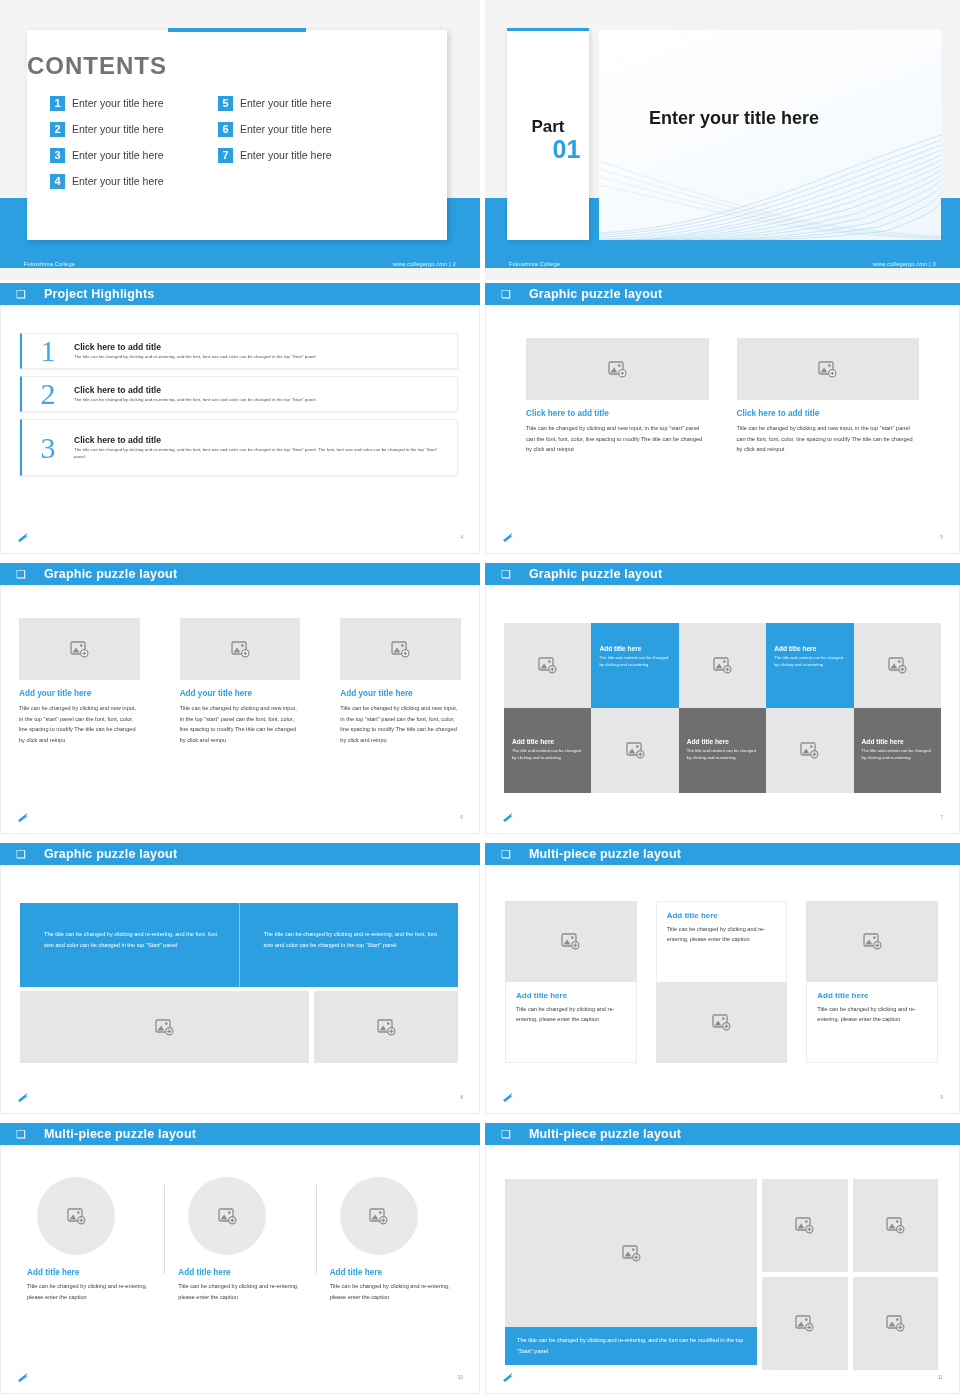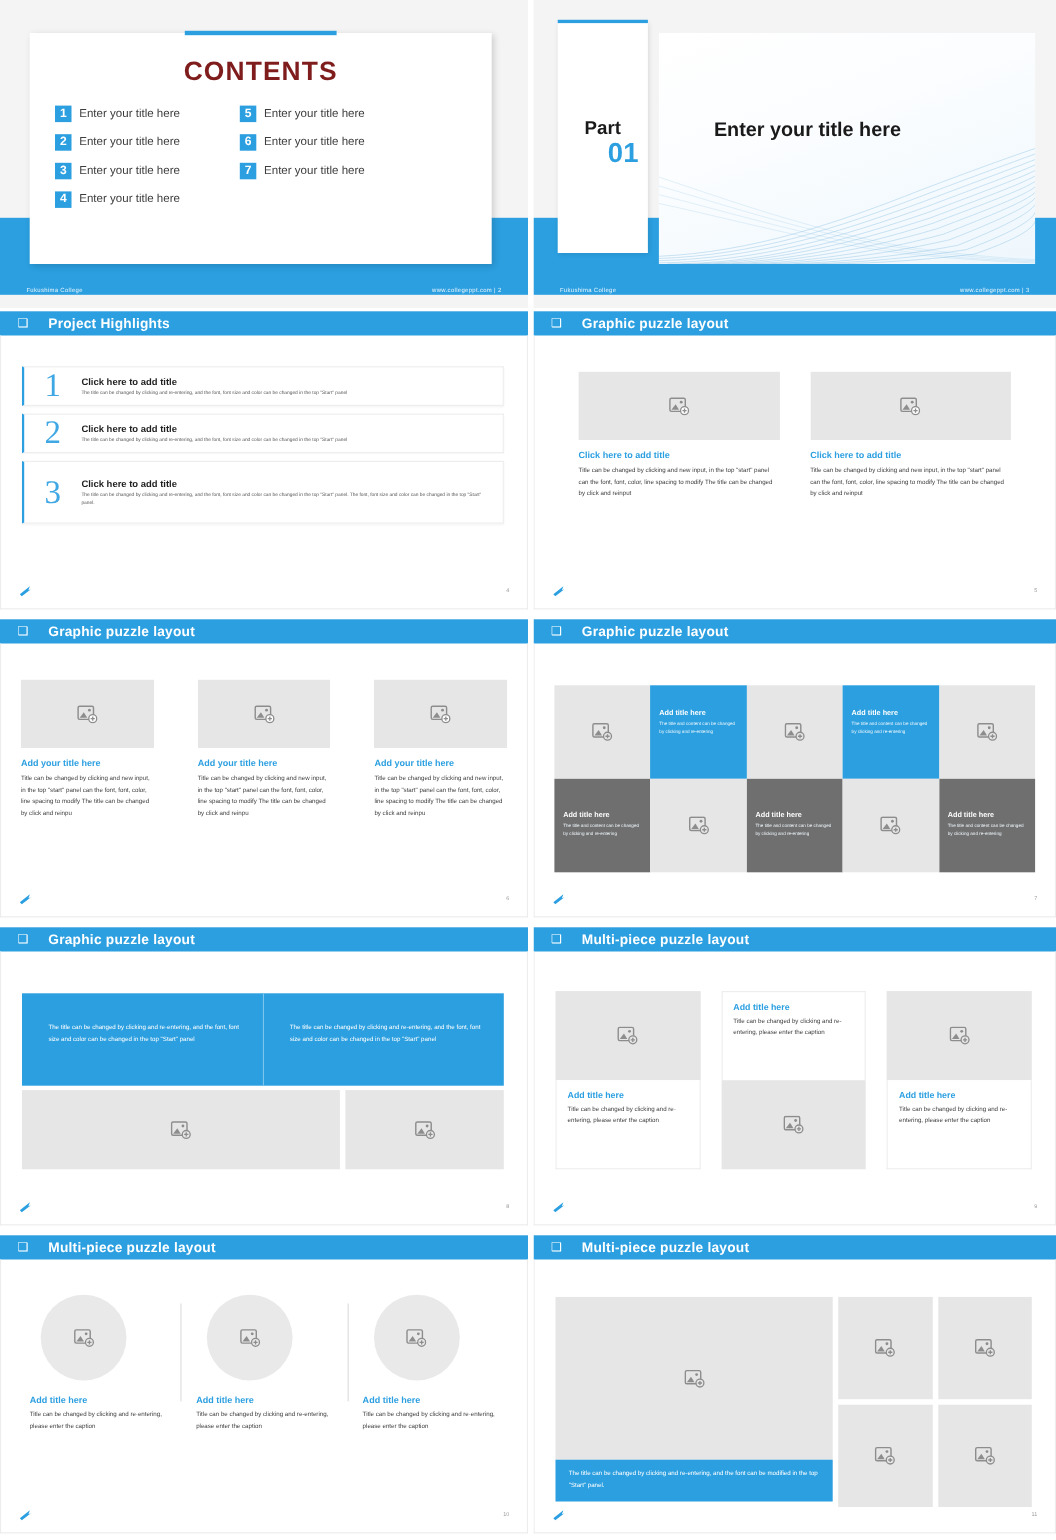--- a/index.html
+++ b/index.html
@@ -14,33 +14,33 @@
   .slide.right { border-left: 5px solid #fff; }
 
   
   .s-contents { background: #f4f4f4; }
   .s-contents .bluebar { position: absolute; left: 0; right: 0; top: 198px; height: 70px; background: #2b9fe0; }
   .card {
     position: absolute; left: 27px; top: 30px; width: 420px; height: 210px;
     background: #fff; box-shadow: 2px 2px 6px rgba(0,0,0,.16);
   }
   .card-topline { position: absolute; left: 141px; top: -2px; width: 138px; height: 4px; background: #2b9fe0; }
-  .contents-title { text-align: center; font-size: 24px; font-weight: bold; color: #7f1d1d; letter-spacing: 1px; padding-top: 22px; }
+  .contents-title { text-align: left; font-size: 24px; font-weight: bold; color: #737373; letter-spacing: 1px; padding-top: 22px; }
   .toc { position: absolute; left: 50px; top: 90px; width: 330px; display: grid; grid-template-columns: 168px 168px; grid-auto-rows: 26px; }
   .toc-item { display: flex; align-items: center; gap: 7px; }
   .toc-num { width: 15px; height: 15px; background: #2b9fe0; color: #fff; font-size: 11px; font-weight: bold; display: flex; align-items: center; justify-content: center; }
   .toc-txt { font-size: 10.5px; color: #3d3d3d; }
 
   .footer { position: absolute; left: 0; right: 0; bottom: 5px; height: 22px; display: flex; align-items: center; justify-content: space-between; padding: 0 24px; }
   .footer span { font-size: 5.4px; color: #eaf6fd; letter-spacing: .3px; }
 
   
   .s-part { background: #f4f4f4; }
   .s-part .bluebar { position: absolute; left: 0; right: 0; top: 198px; height: 70px; background: #2b9fe0; }
-  .part-card { position: absolute; left: 22px; top: 20px; width: 82px; height: 210px; background: #fff; box-shadow: 1px 1px 5px rgba(0,0,0,.14); }
+  .part-card { position: absolute; left: 22px; top: 30px; width: 82px; height: 210px; background: #fff; box-shadow: 1px 1px 5px rgba(0,0,0,.14); }
   .part-card .topline { position: absolute; left: 0; top: -2px; width: 82px; height: 3px; background: #2b9fe0; }
   .part-card .inner { position: absolute; top: 88px; width: 100%; text-align: center; }
   .part-word { font-size: 17px; font-weight: bold; color: #1a1a1a; line-height: 1.05; }
   .part-num { font-size: 25px; font-weight: bold; color: #2b9fe0; line-height: 1.05; padding-left: 37px; }
   .part-hero { position: absolute; left: 114px; top: 30px; right: 19px; height: 210px; background: linear-gradient(160deg,#ffffff 0%,#fbfdff 40%,#eef7fd 100%); overflow: hidden; }
   .part-hero .title { position: absolute; left: 50px; top: 78px; font-size: 18px; font-weight: bold; color: #1a1a1a; }
   .wave { position: absolute; left: 0; bottom: 0; width: 100%; height: 115px; }
 
   
   .hdr { position: absolute; left: 0; top: 3px; right: 0; height: 22px; background: #2b9fe0; display: flex; align-items: center; padding-left: 16px; }

